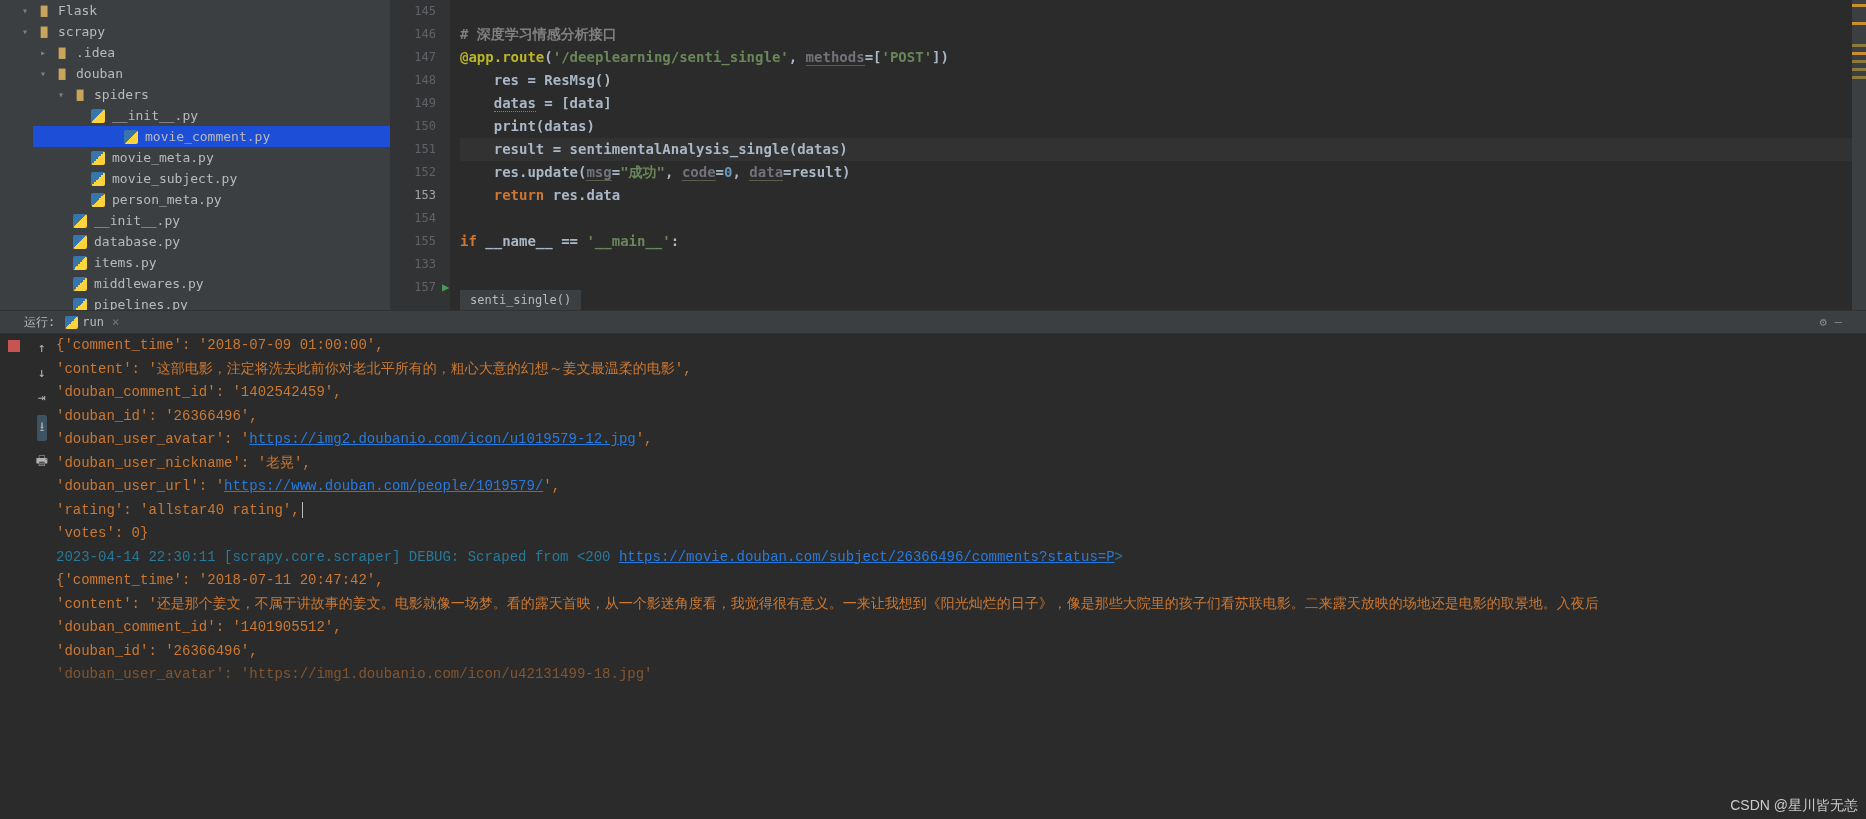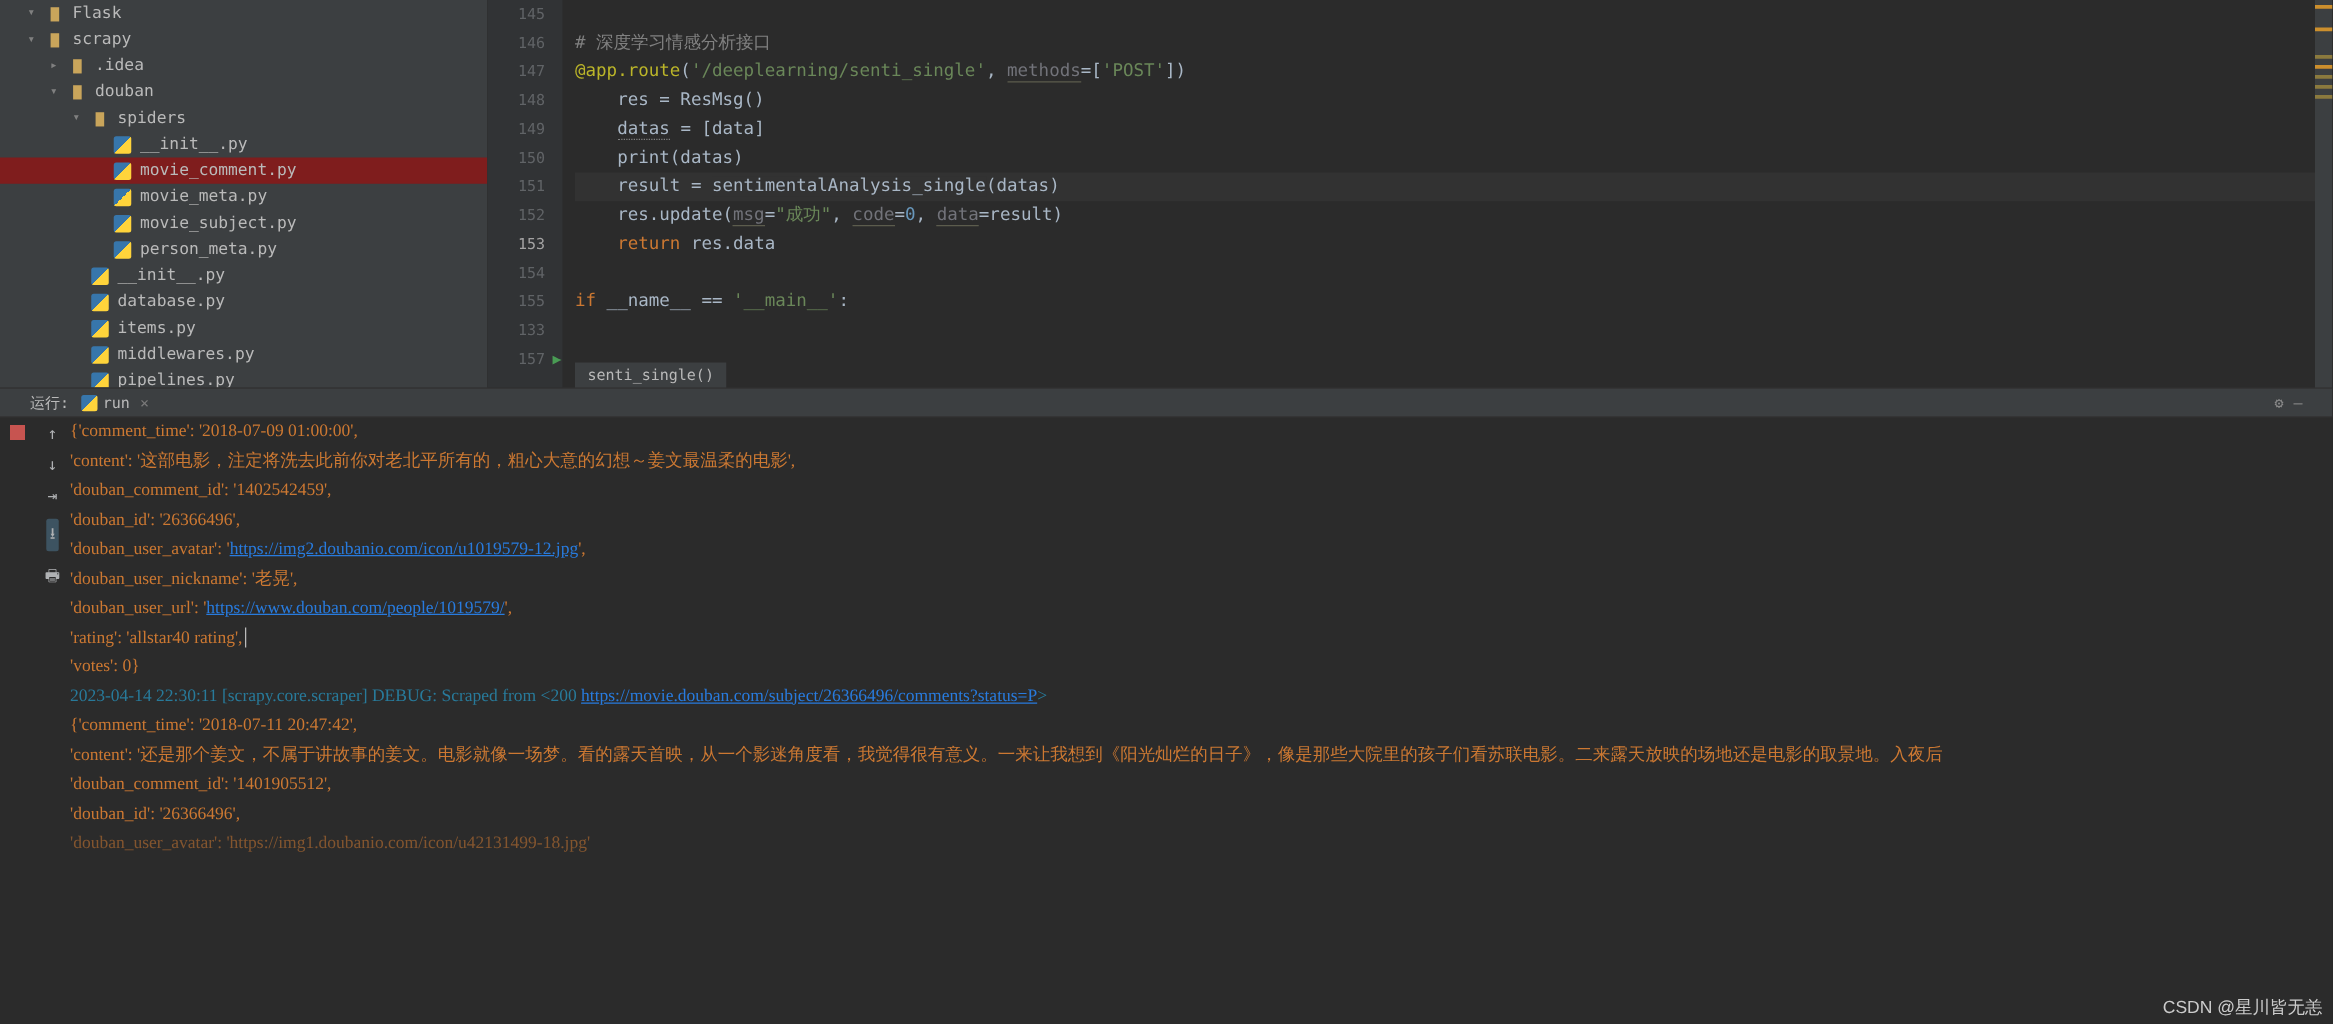--- a/index.html
+++ b/index.html
@@ -23,21 +23,21 @@
 }
 .tree-row {
   display: flex;
   align-items: center;
   height: 21px;
   color: #bababa;
   cursor: pointer;
   font-size: 13px;
   white-space: nowrap;
 }
-.tree-row.selected { background: #7f1d1d; }
+.tree-row.selected { background: #1d4ed8; margin-left: 33px; }
 .tree-indent-0 { padding-left: 22px; }
 .tree-indent-1 { padding-left: 40px; }
 .tree-indent-2 { padding-left: 58px; }
 .tree-indent-3 { padding-left: 76px; }
 .tree-toggle { 
   display: inline-block; width: 10px; margin-right: 4px; 
   color: #808080; font-size: 10px; 
 }
 .tree-toggle.none { visibility: hidden; }
 .tree-icon {
@@ -57,21 +57,21 @@
   width: 60px; background: #313335; color: #606366;
   text-align: right; padding-right: 14px; font-size: 12px;
   line-height: 23px; padding-top: 0;
 }
 .gutter .ln { height: 23px; }
 .gutter .ln.active { color: #a4a3a3; }
 .code {
   flex: 1; padding-left: 10px; line-height: 23px; position: relative;
   font-size: 14px;
 }
-.code .line { height: 23px; white-space: pre; }
+.code .line { height: 23px; white-space: pre; font-weight: bold; }
 .code .line.cur { background: #323232; }
 .c-com { color: #808080; }
 .c-dec { color: #bbb529; }
 .c-kw { color: #cc7832; }
 .c-str { color: #6a8759; }
 .c-fn { color: #ffc66d; }
 .c-param { color: #72737a; border-bottom: 1px solid #5c5c4d;}
 .c-num { color: #6897bb; }
 .c-id { color: #a9b7c6; }
 .c-warn { border-bottom: 1px dotted #808080; }
@@ -113,21 +113,21 @@
 .tool-col .sq-red { width:12px; height:12px; background:#c75450; }
 .tool-col2 {
   width: 28px; display:flex; flex-direction:column; align-items:center; gap:10px;
   padding-top: 6px; color:#afb1b3;
 }
 .tool-col2 div { cursor:pointer; font-size:13px; }
 .console {
   flex: 1; font-size: 14px; line-height: 23.5px; padding-top: 0;
   overflow: hidden; white-space: nowrap;
 }
-.console .cl { font-family: Liberation Serif, serif; }
+.console .cl { font-family: Liberation Mono, monospace; }
 .console .orange { color:#cc7832; }
 .console .teal { color:#287a9a; }
 .console .link { 
   color:#287bde; text-decoration: underline; cursor:pointer;
 }
 .console .cursor {
   display:inline-block; width:1px; height:16px; background:#bbb; vertical-align:middle;
   margin:0 2px;
 }
 .watermark {

